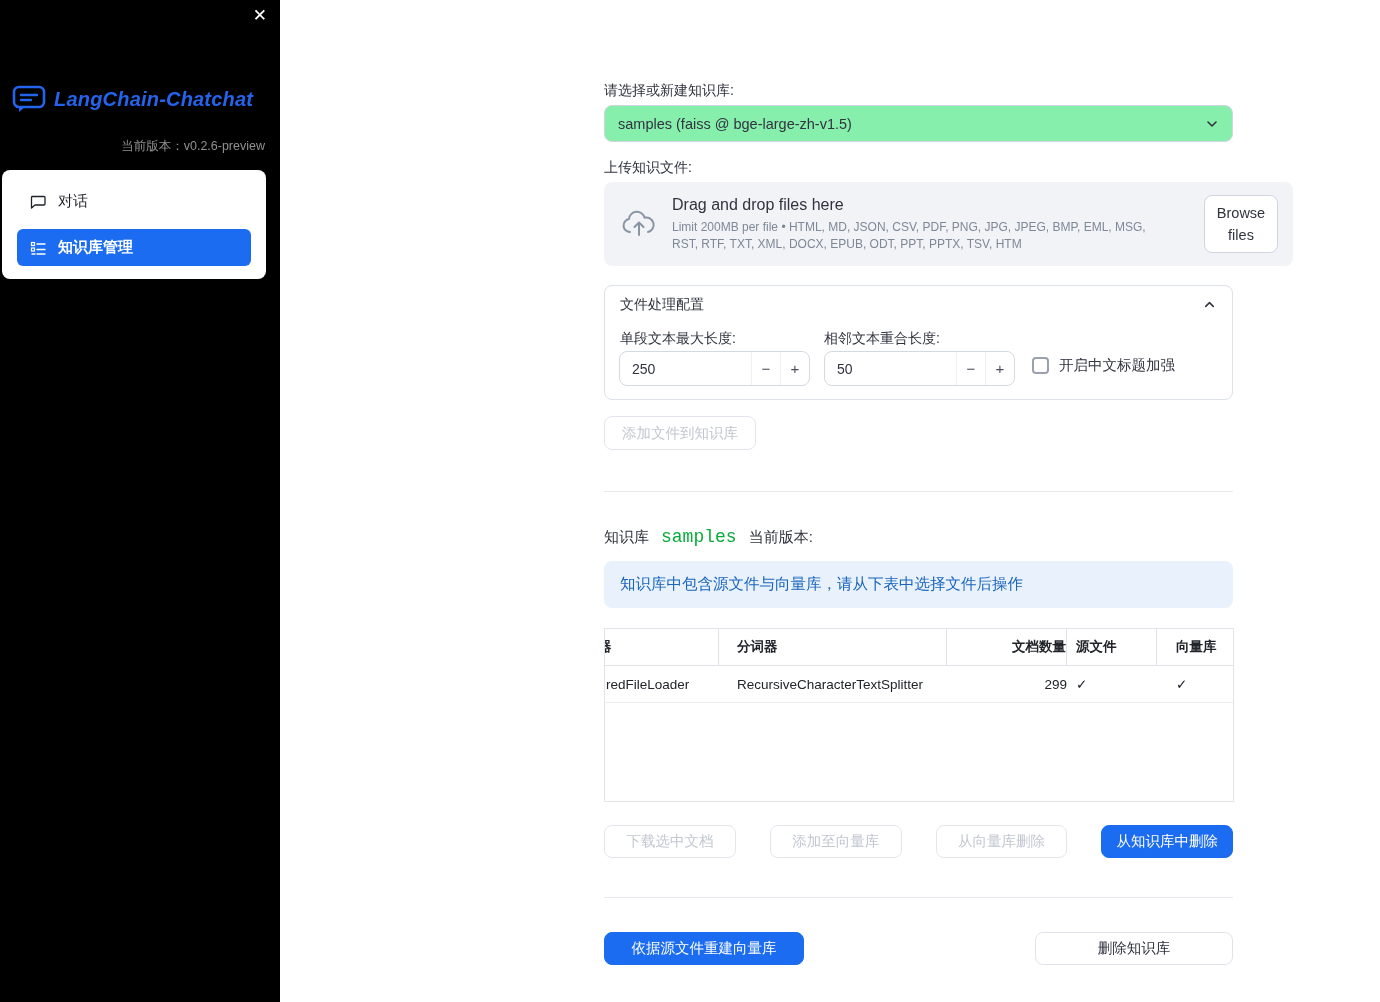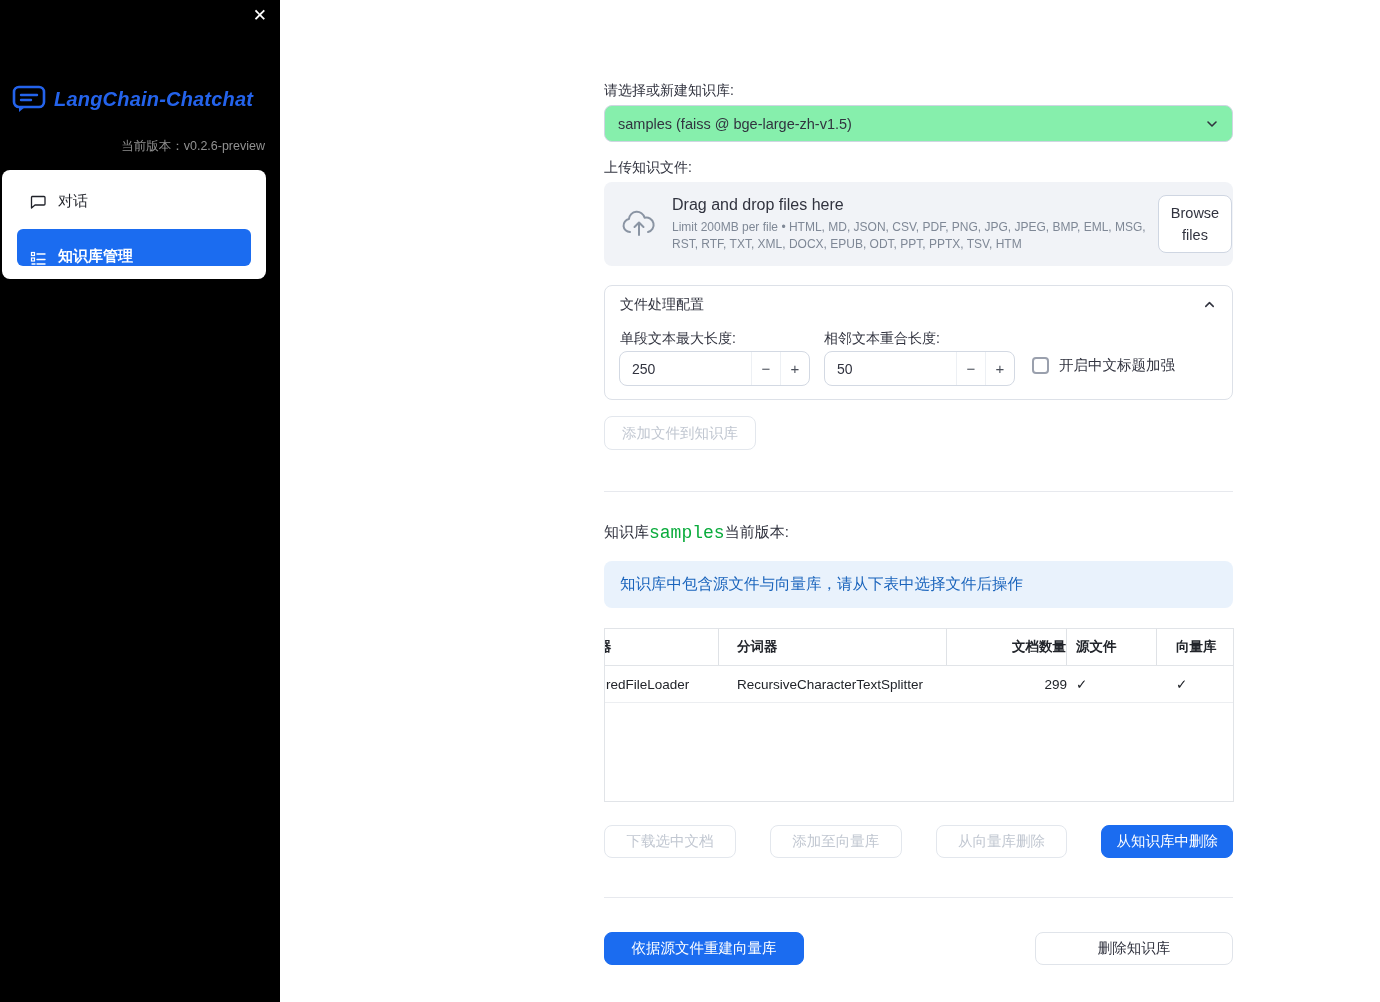--- a/index.html
+++ b/index.html
@@ -17,31 +17,31 @@
 
   
   .sidebar{position:absolute;left:0;top:0;width:280px;height:1002px;background:#000;}
   .close-btn{position:absolute;top:7px;right:13px;background:none;border:none;color:#fff;font-size:17px;line-height:1;cursor:pointer;font-family:inherit;}
   .logo{position:absolute;top:84px;left:12px;right:12px;display:flex;align-items:center;gap:8px;}
   .logo-text{color:var(--brand);font-size:20px;font-weight:bold;font-style:italic;letter-spacing:.2px;white-space:nowrap;}
   .version{position:absolute;top:138px;right:15px;color:#919191;font-size:12.5px;}
   .menu{position:absolute;top:170px;left:2px;width:264px;background:#fff;border-radius:8px;padding:13px 15px;}
   .menu-item{display:flex;align-items:center;gap:12px;height:37px;padding:0 12px;border-radius:6px;font-size:15px;color:#1f2128;cursor:pointer;margin-bottom:9px;}
   .menu-item:last-child{margin-bottom:0;}
-  .menu-item.selected{background:var(--accent);color:#fff;font-weight:600;align-items:flex-end;}
+  .menu-item.selected{background:var(--accent);color:#fff;font-weight:600;}
   .mi-icon{display:inline-flex;width:17px;height:17px;align-items:center;justify-content:center;flex:none;}
 
   
   .main{position:absolute;left:604px;top:0;width:630px;height:1002px;}
   .field-label{position:absolute;left:0;font-size:14px;color:var(--text);}
 
   .selectbox{position:absolute;left:0;top:105px;width:629px;height:37px;background:#86efac;border:1px solid #cfd6e2;border-radius:8px;display:flex;align-items:center;padding:0 12px 0 13px;cursor:pointer;}
   .selectbox .sel-value{flex:1;font-size:14.5px;color:var(--text);}
 
-  .uploader{position:absolute;left:0;top:182px;width:629px;height:84px;background:#f1f3f7;border-radius:8px;display:flex;align-items:center;padding:0 1px 0 17px;}
+  .uploader{position:absolute;left:0;top:182px;width:689px;height:84px;background:#f1f3f7;border-radius:8px;display:flex;align-items:center;padding:0 15px 0 17px;}
   .up-texts{margin-left:15px;flex:1;}
   .up-title{font-size:16px;color:var(--text);margin-bottom:5px;}
   .up-sub{font-size:12px;color:var(--muted);line-height:1.4;max-width:480px;}
   .browse-btn{width:74px;min-height:54px;background:#fff;border:1px solid #cfd6e2;border-radius:8px;font-size:14.5px;color:var(--text);cursor:pointer;font-family:inherit;padding:6px;line-height:1.55;}
 
   .expander{position:absolute;left:0;top:285px;width:629px;height:115px;border:1px solid #dde1e8;border-radius:8px;background:#fff;}
   .exp-header{height:37px;display:flex;align-items:center;justify-content:space-between;padding:0 15px;cursor:pointer;}
   .exp-title{font-size:14px;color:var(--text);}
   .exp-label{position:absolute;font-size:14px;color:var(--text);}
   .numin{position:absolute;height:35px;border:1px solid #d3d9e3;border-radius:8px;background:#fff;display:flex;align-items:stretch;overflow:hidden;}
@@ -53,21 +53,21 @@
 
   .btn{display:inline-flex;align-items:center;justify-content:center;border-radius:8px;font-size:14.5px;font-family:inherit;cursor:pointer;white-space:nowrap;}
   .btn.secondary{background:#fff;border:1px solid #e0e4ea;color:var(--text);}
   .btn.disabled{background:#fff;border:1px solid #e3e7ed;color:#c1c7d1;cursor:default;}
   .btn.primary{background:var(--accent);border:1px solid var(--accent);color:#fff;}
 
   .add-files{position:absolute;left:0;top:416px;height:34px;padding:0 17px;}
 
   .divider{position:absolute;left:0;width:629px;height:1px;background:#e7e9ee;}
 
-  .kb-line{position:absolute;left:0;top:523px;height:24px;display:flex;align-items:flex-start;gap:0;}
+  .kb-line{position:absolute;left:0;top:523px;height:24px;display:flex;align-items:flex-end;gap:12px;}
   .kb-line .t{font-size:15px;color:var(--text);}
   .kb-code{font-family:"Liberation Mono","DejaVu Sans Mono",monospace;font-size:18px;color:#09ab3b;}
 
   .infobox{position:absolute;left:0;top:561px;width:629px;height:47px;background:#e9f2fc;border-radius:8px;display:flex;align-items:center;padding:0 16px;}
   .infobox span{font-size:15.5px;color:#1a64bc;}
 
   
   .tbl{position:absolute;left:0;top:628px;width:630px;height:174px;border:1px solid #e1e4e8;background:#fff;font-size:13.5px;color:#21242a;}
   .thead{display:flex;height:37px;border-bottom:1px solid #e1e4e8;font-weight:600;}
   .trow{display:flex;height:37px;border-bottom:1px solid #eceef1;}

